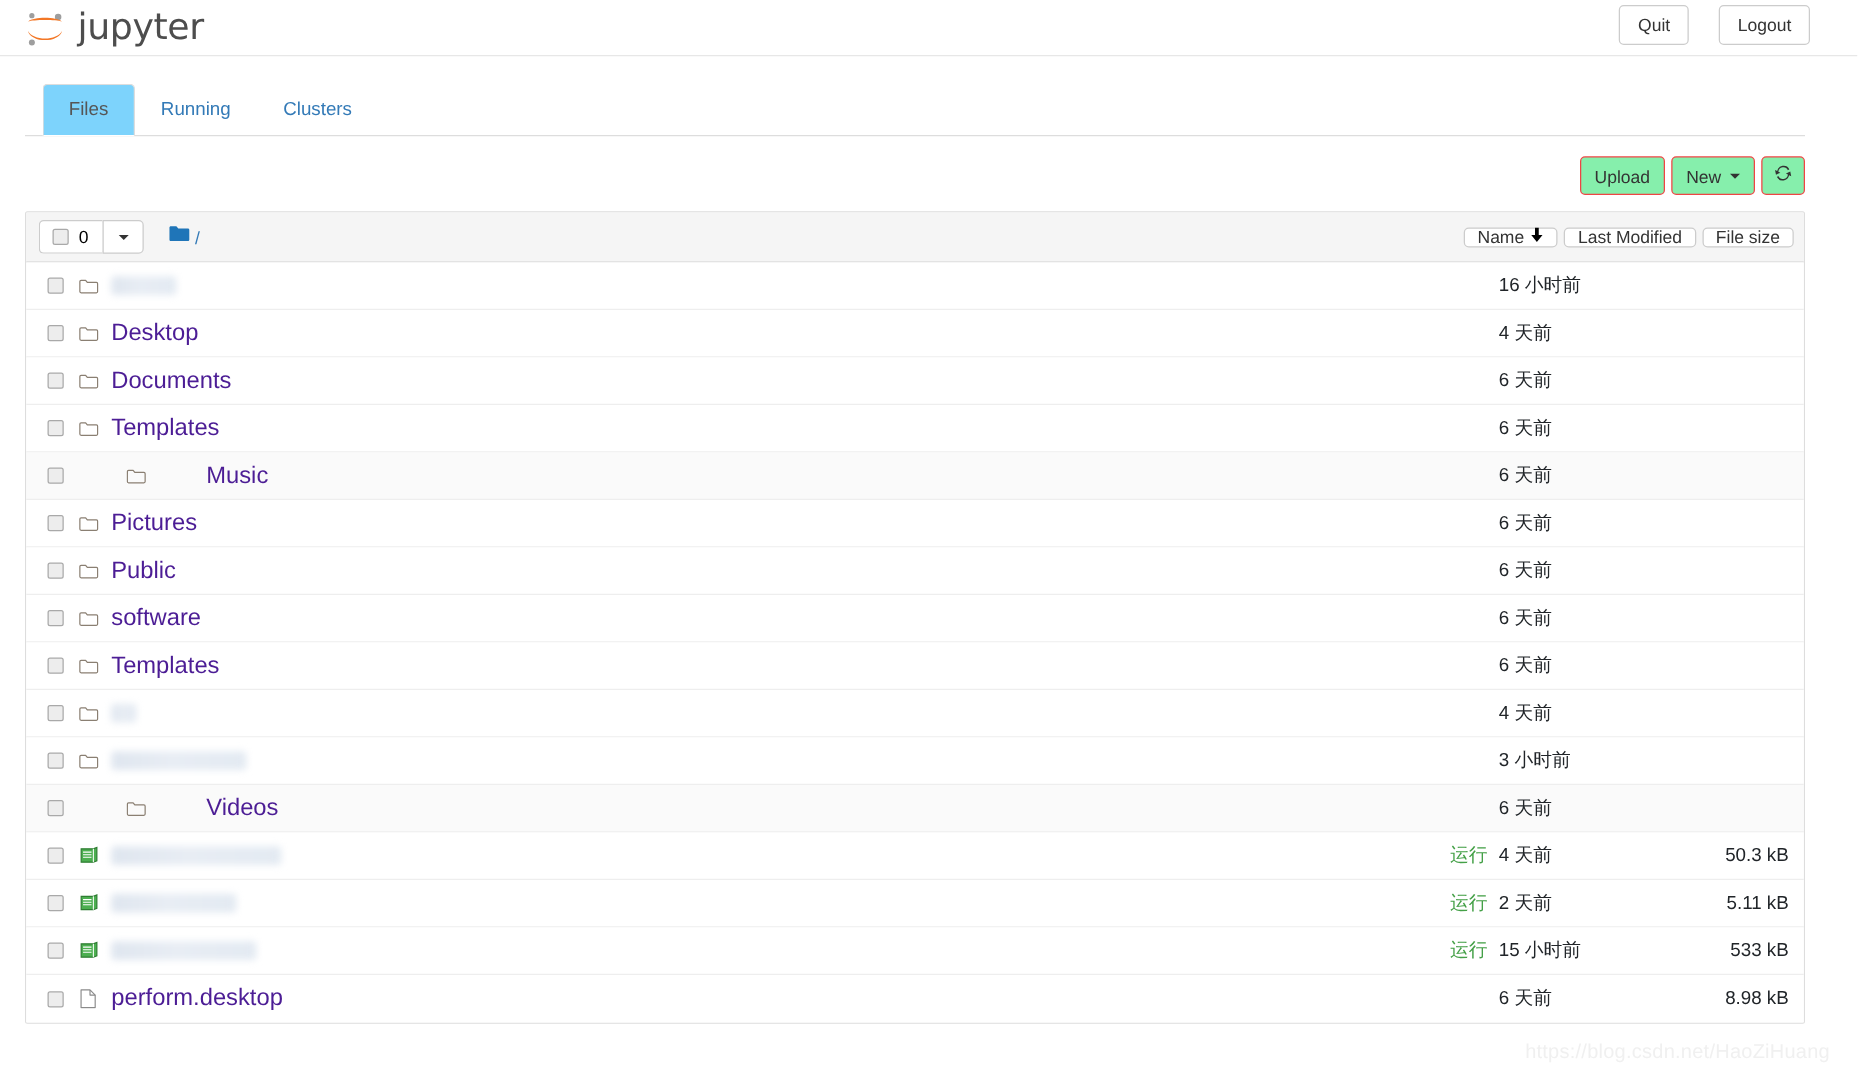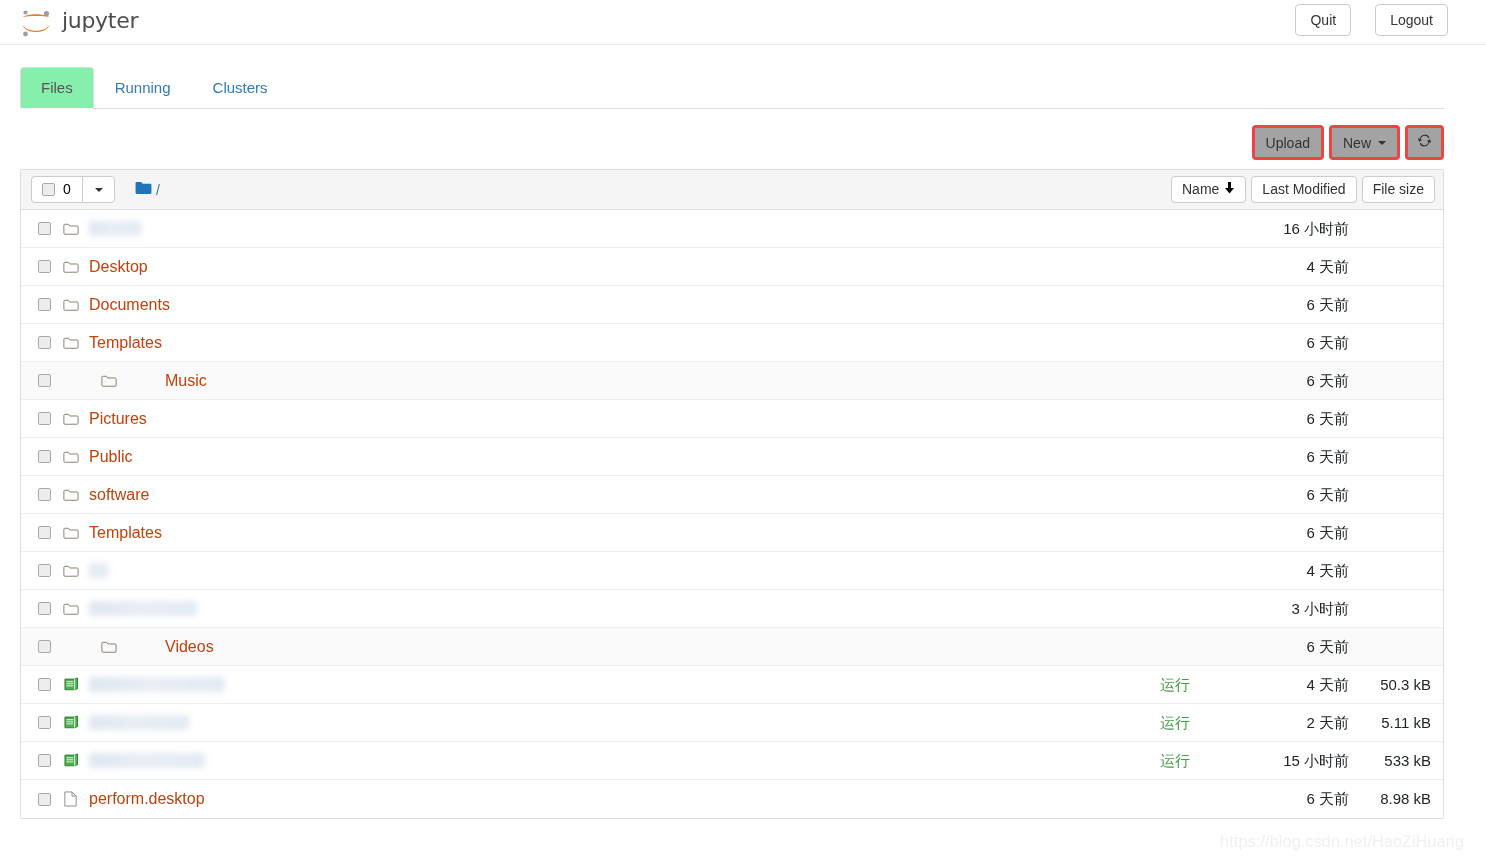--- a/index.html
+++ b/index.html
@@ -31,21 +31,21 @@
     left: 18px;
     top: 0px;
     height: 45px;
     display: flex;
     align-items: center;
     gap: 8px;
     text-decoration: none;
   }
   #logo-svg { display: block; }
   #brand-text {
-    font-size: 22px;
+    font-size: 29px;
     color: #4d4d4d;
     font-family: "DejaVu Sans", sans-serif;
     letter-spacing: -0.3px;
     line-height: 1;
     padding-bottom: 3px;
   }
   #navbar-right {
     position: absolute;
     right: 38px;
     top: 4px;
@@ -83,24 +83,25 @@
     font-size: 15px;
     color: #337ab7;
     text-decoration: none;
     line-height: 20px;
     border: 1px solid transparent;
     border-radius: 4px 4px 0 0;
     cursor: pointer;
   }
   li.active .tab-link {
     color: #555555;
-    background: #86efac;
+    background: #7dd3fc;
     border: 1px solid #dddddd;
     border-bottom-color: #ffffff;
     cursor: default;
+    margin-left: 14px;
   }
 
   
   #list-header {
     position: relative;
     margin: 16px 42px 0 20px;
     height: 32px;
   }
   #select-msg {
     position: absolute;
@@ -114,22 +115,22 @@
     position: absolute;
     right: 0;
     top: 0;
     display: flex;
     gap: 5px;
   }
   .hdr-btn {
     font-family: "Liberation Sans", sans-serif;
     font-size: 14px;
     color: #333333;
-    background: #a3a3a3;
-    border: 3px solid #ef4444;
+    background: #86efac;
+    border: 1px solid #ef4444;
     border-radius: 4px;
     padding: 5px 11px;
     line-height: 18px;
     cursor: pointer;
     display: flex;
     align-items: center;
     gap: 6px;
     white-space: nowrap;
   }
   .caret-down {
@@ -225,21 +226,21 @@
     gap: 5px;
   }
   .sort-btn {
     font-family: "Liberation Sans", sans-serif;
     font-size: 14px;
     color: #333333;
     background: #ffffff;
     border: 1px solid #cccccc;
     border-radius: 4px;
     padding: 4px 10px;
-    height: 27px;
+    height: 16px;
     line-height: 17px;
     cursor: pointer;
     display: flex;
     align-items: center;
     gap: 5px;
     white-space: nowrap;
   }
 
   
   .file-row {
@@ -259,22 +260,22 @@
     align-items: center;
     padding-left: 7px;
   }
   .row-icon {
     width: 26px;
     display: flex;
     align-items: center;
     flex: none;
   }
   .row-name {
-    font-size: 16px;
-    color: #c2410c;
+    font-size: 19px;
+    color: #4c1d95;
     text-decoration: none;
     line-height: 20px;
     white-space: nowrap;
     cursor: pointer;
   }
   .row-name.redacted {
     color: transparent;
     background: linear-gradient(90deg,#dfe6ef 0%,#e8edf4 45%,#e3eaf2 100%);
     border-radius: 3px;
     filter: blur(3px);
@@ -293,21 +294,20 @@
     font-size: 15px;
     color: #44a047;
     line-height: 20px;
     padding-right: 9px;
     white-space: nowrap;
   }
   .row-modified {
     font-size: 15px;
     color: #212529;
     line-height: 20px;
-    text-align: right;
     white-space: nowrap;
     width: 150px;
   }
   .row-size {
     font-size: 15px;
     color: #212529;
     line-height: 20px;
     text-align: right;
     white-space: nowrap;
     width: 82px;

